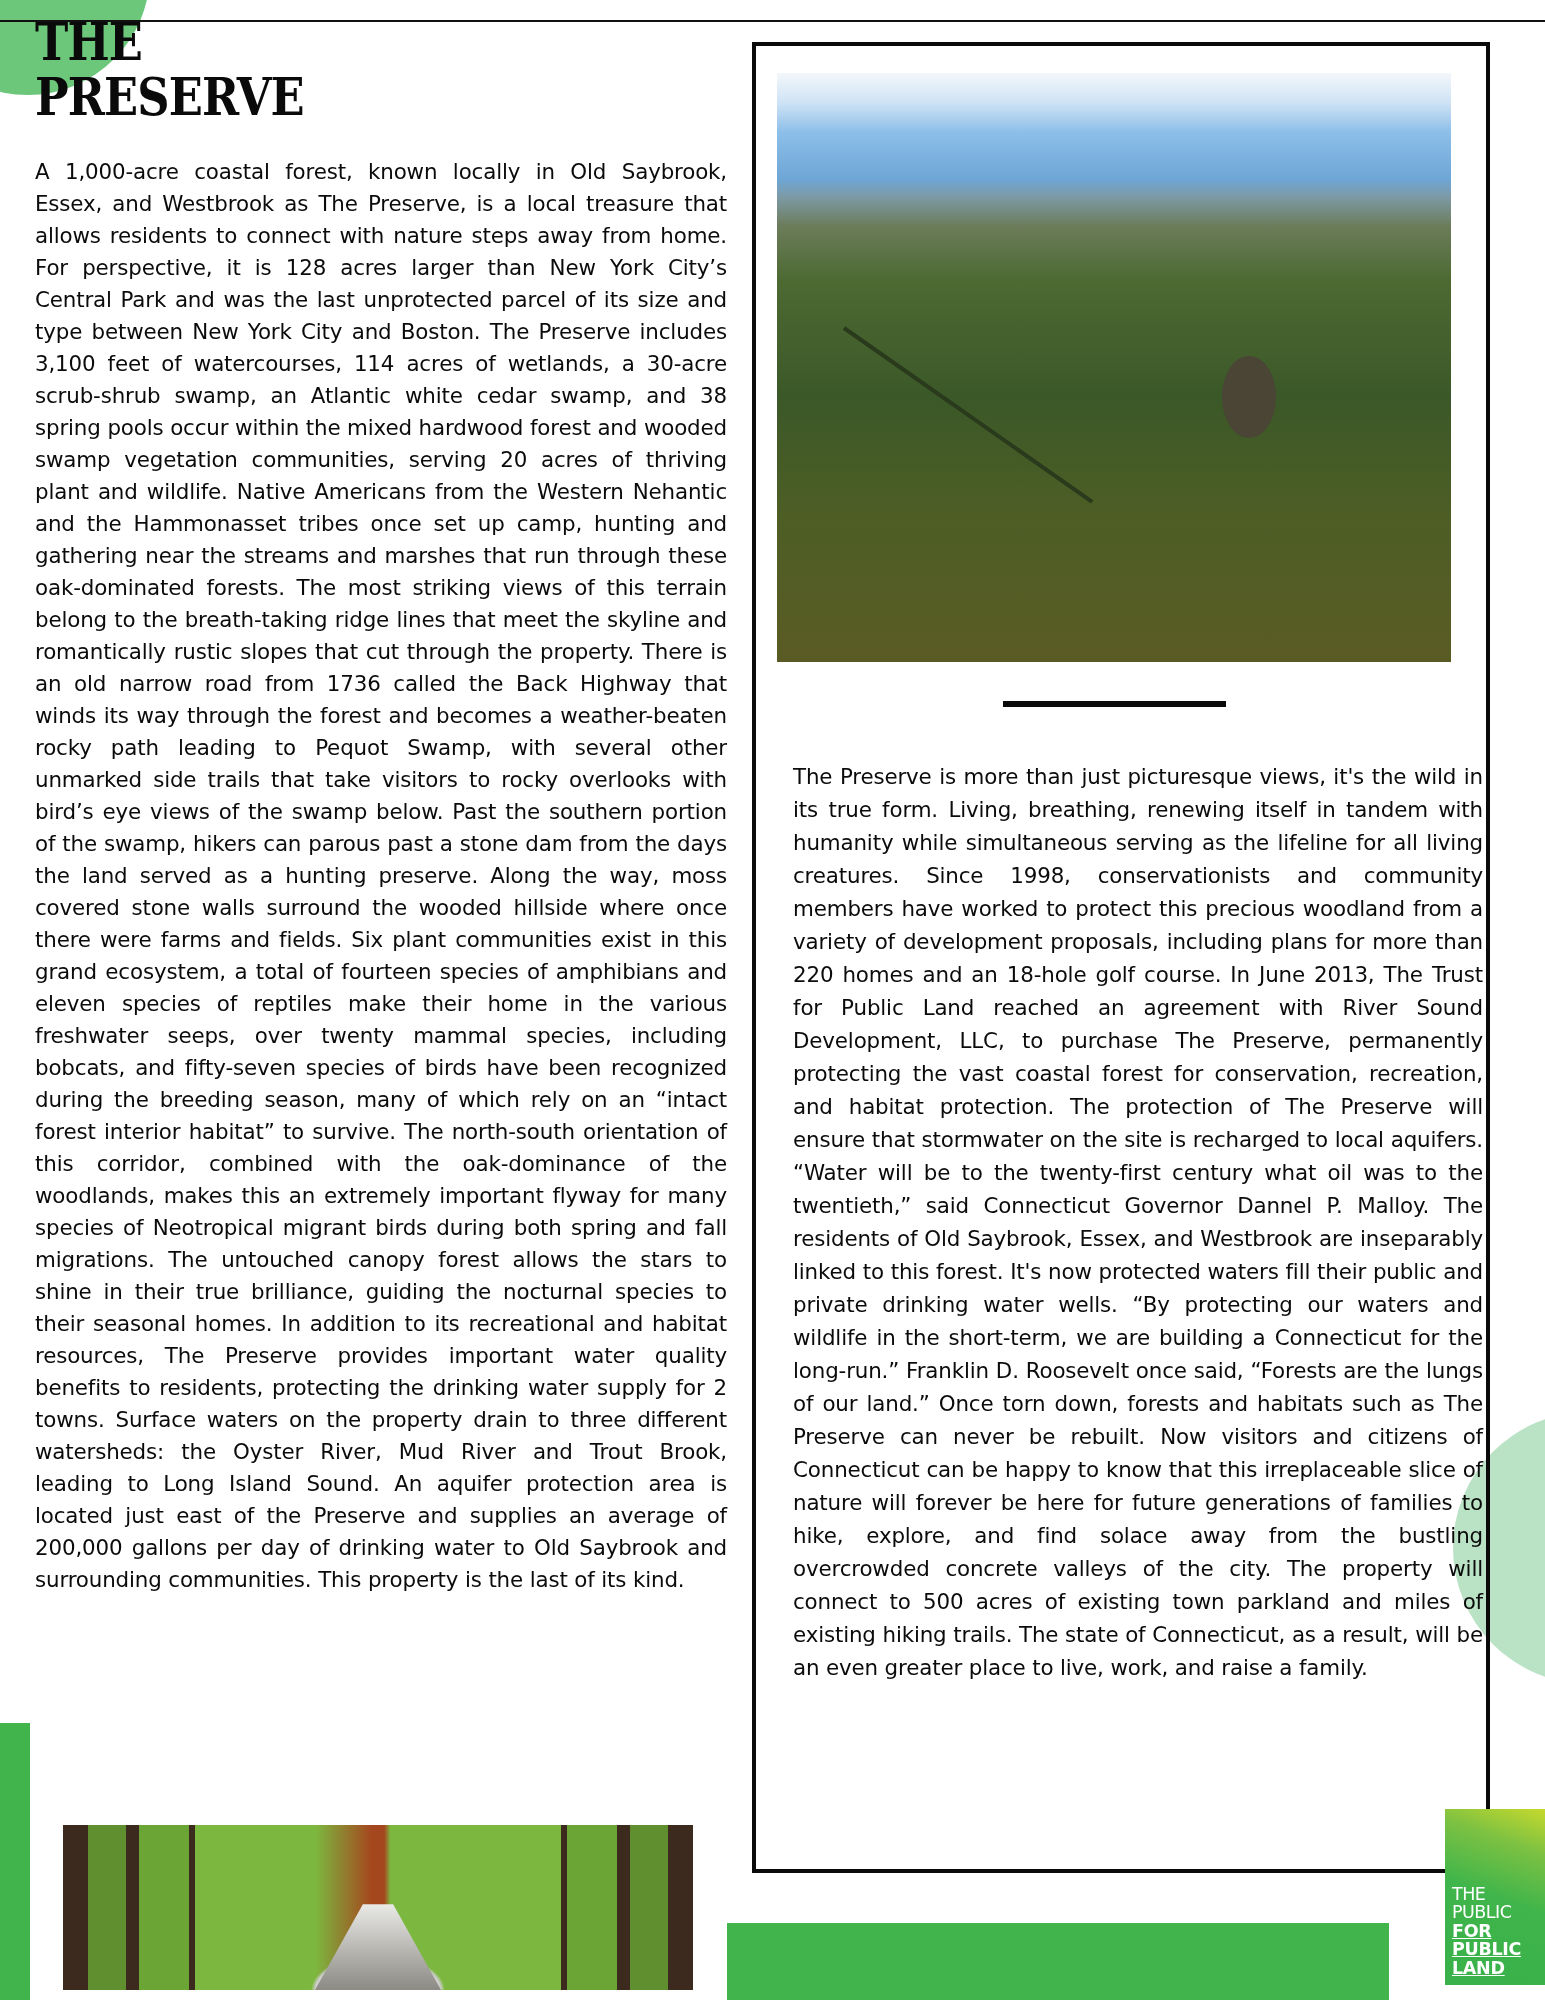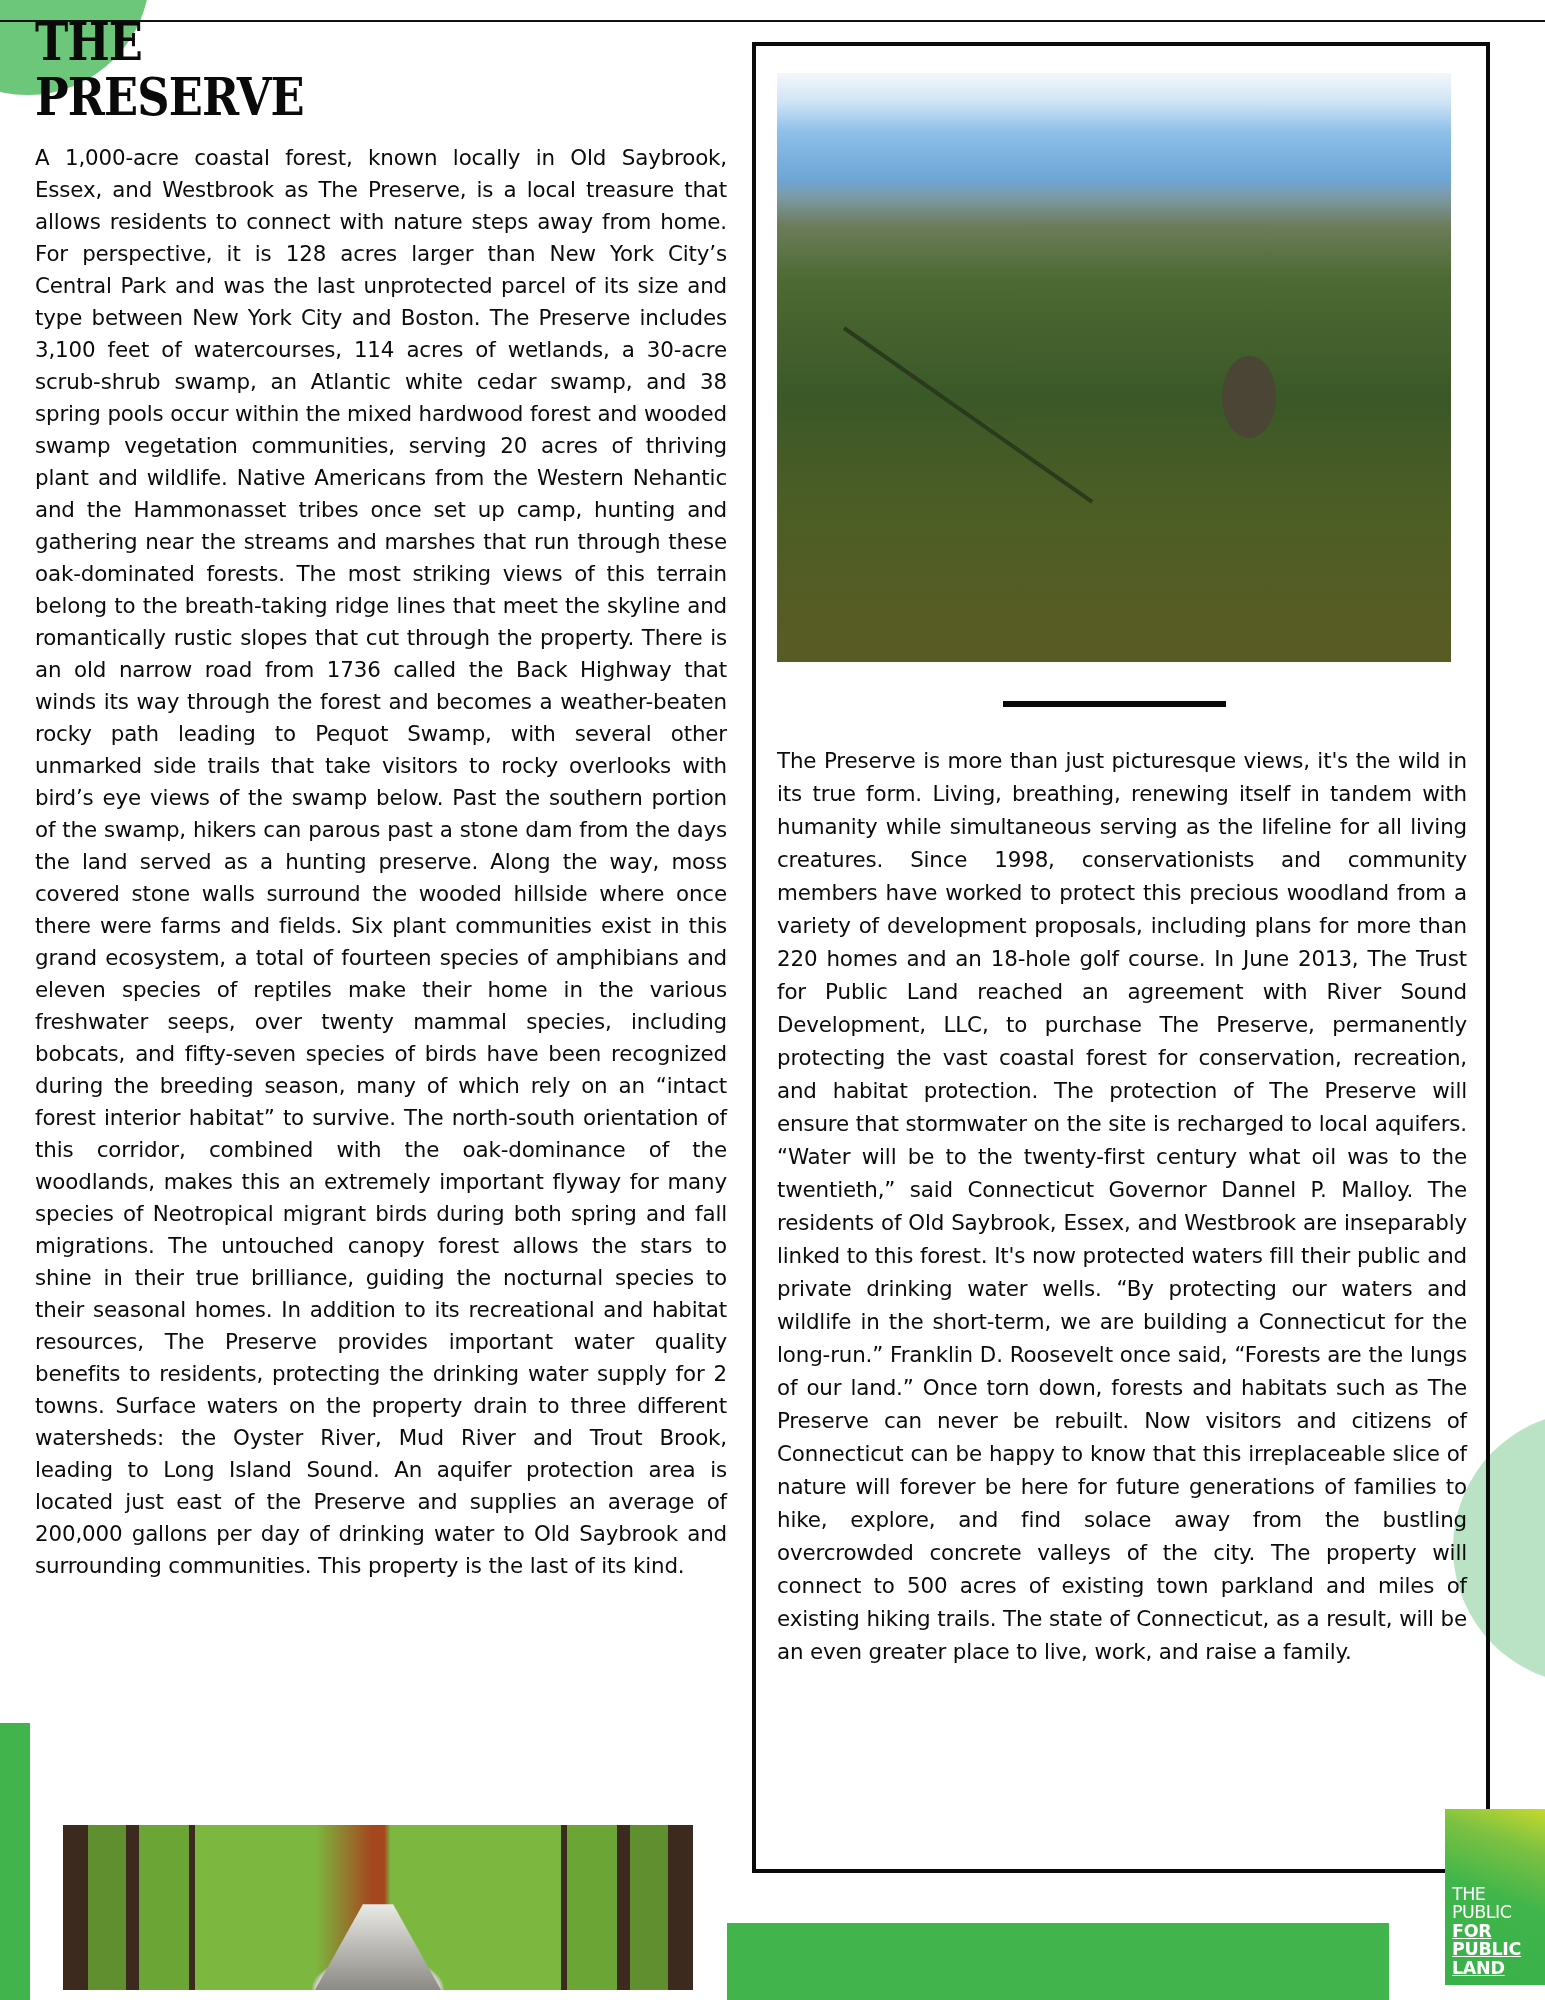--- a/index.html
+++ b/index.html
@@ -28,21 +28,21 @@
     left: 35px; top: 14px; margin: 0;
     font-family: "DejaVu Serif", "Liberation Serif", serif;
     font-weight: bold; font-size: 52px; line-height: 55px;
     letter-spacing: -1px; color: #0a0a0a;
     transform: scaleX(0.86); transform-origin: left top;
   }
   .title span { display: block; }
 
   
   .left-text {
-    left: 35px; top: 142px; width: 692px; margin: 0;
+    left: 35px; top: 156px; width: 692px; margin: 0;
     font-size: 21.4px; line-height: 32px; text-align: justify;
     letter-spacing: -0.15px;
   }
 
   .bridge-photo {
     left: 63px; top: 1825px; width: 630px; height: 165px;
     background:
       linear-gradient(180deg, rgba(255,255,255,0) 0%, rgba(0,0,0,0) 100%),
       radial-gradient(ellipse at 50% 100%, #cfcfcf 0 14%, transparent 15%),
       linear-gradient(90deg, #3c2a1f 0 4%, #5f8f2f 4% 10%, #3c2a1f 10% 12%, #6aa536 12% 20%, #3c2a1f 20% 21%, #7cb840 21% 40%, #a5471e 49% 51%, #7cb840 52% 79%, #3c2a1f 79% 80%, #6aa536 80% 88%, #3c2a1f 88% 90%, #5f8f2f 90% 96%, #3c2a1f 96% 100%);
@@ -66,21 +66,21 @@
   .aerial-photo::before {
     content: ""; position: absolute; left: 10%; top: 43%; width: 45%; height: 4px;
     background: #2a3a1c; transform: rotate(35deg); transform-origin: left center;
   }
   .aerial-photo::after {
     content: ""; position: absolute; left: 66%; top: 48%; width: 8%; height: 14%;
     border-radius: 50%; background: #4a4535;
   }
   .divider { left: 1003px; top: 701px; width: 223px; height: 6px; background: #0a0a0a; }
   .right-text {
-    left: 777px; top: 744px; width: 690px; margin: 0;
+    left: 777px; top: 744px; width: 690px; margin: 16px;
     font-size: 21.4px; line-height: 33px; text-align: justify;
     letter-spacing: -0.15px;
   }
 
   
   .logo {
     left: 1445px; top: 1809px; width: 100px; height: 176px;
     background: linear-gradient(200deg, #c6d92d 0%, #7cc142 22%, #3fb54b 50%, #39b049 100%);
     color: #ffffff; box-sizing: border-box; padding: 0 0 8px 7px;
     display: flex; flex-direction: column; justify-content: flex-end;

